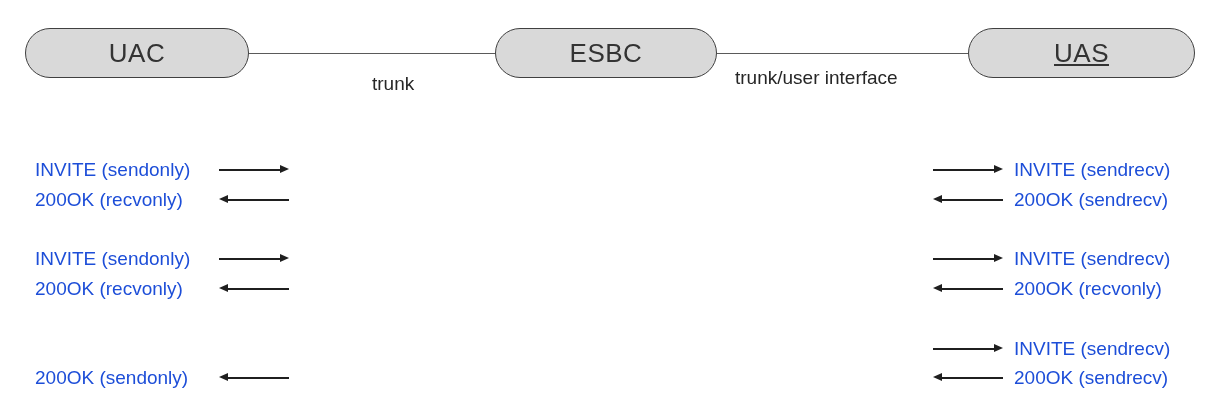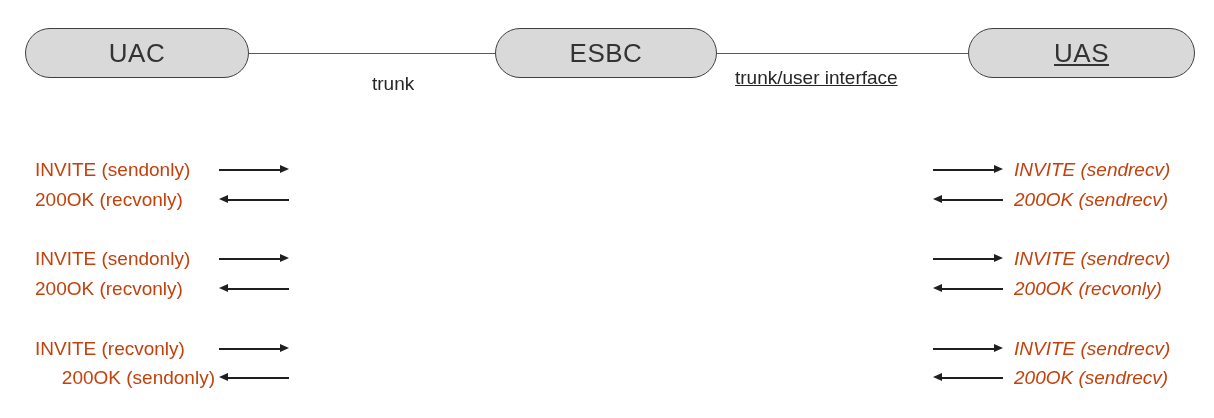--- a/index.html
+++ b/index.html
@@ -48,34 +48,34 @@
 
   
   .link-label {
     position: absolute;
     font-size: 19px;
     line-height: 27px;
     color: #262626;
     white-space: nowrap;
   }
   .link-label-1 { left: 325px; top: 70px; margin-left: 47px; }
-  .link-label-2 { left: 735px; top: 64px; text-decoration: underline; }
+  .link-label-2 { left: 735px; top: 64px; }
 
   
   .msg-row {
     position: absolute;
     height: 22px;
     display: flex;
     align-items: center;
     font-size: 19px;
     white-space: nowrap;
-    color: #c2410c;
+    color: #1d4ed8;
   }
   .msg-row.side-left  { left: 35px; }
-  .msg-row.side-right { left: 933px; font-style: italic; }
+  .msg-row.side-right { left: 933px; }
   .msg-row.side-left .msg-label {
     display: inline-block;
     width: 180px;
   }
   .msg-row.side-right .msg-label {
     margin-left: 11px;
   }
   .msg-row.side-left .arrow { margin-left: 4px; }
 
   
@@ -116,21 +116,21 @@
     border-top: 4.5px solid transparent;
     border-bottom: 4.5px solid transparent;
   }
 
   
   .r1 { top: 159px; }
   .r2 { top: 189px; }
   .r3 { top: 248px; }
   .r4 { top: 278px; }
   .r5 { top: 338px; }
-  .r6 { top: 367px; text-align: right; }
+  .r6 { top: 367px; }
 </style>
 </head>
 <body>
 
 <div class="canvas">
 
   <div class="connector connector-1"></div>
   <div class="connector connector-2"></div>
 
   <div class="node node-esbc">
@@ -157,24 +157,20 @@
     <span class="arrow arrow-left"></span>
   </div>
   <div class="msg-row side-left r3">
     <span class="msg-label">INVITE (sendonly)</span>
     <span class="arrow arrow-right"></span>
   </div>
   <div class="msg-row side-left r4">
     <span class="msg-label">200OK (recvonly)</span>
     <span class="arrow arrow-left"></span>
   </div>
-  <div class="msg-row side-left r5">
-    <span class="msg-label">INVITE (recvonly)</span>
-    <span class="arrow arrow-right"></span>
-  </div>
   <div class="msg-row side-left r6">
     <span class="msg-label">200OK (sendonly)</span>
     <span class="arrow arrow-left"></span>
   </div>
 
   <div class="msg-row side-right r1">
     <span class="arrow arrow-right"></span>
     <span class="msg-label">INVITE (sendrecv)</span>
   </div>
   <div class="msg-row side-right r2">

